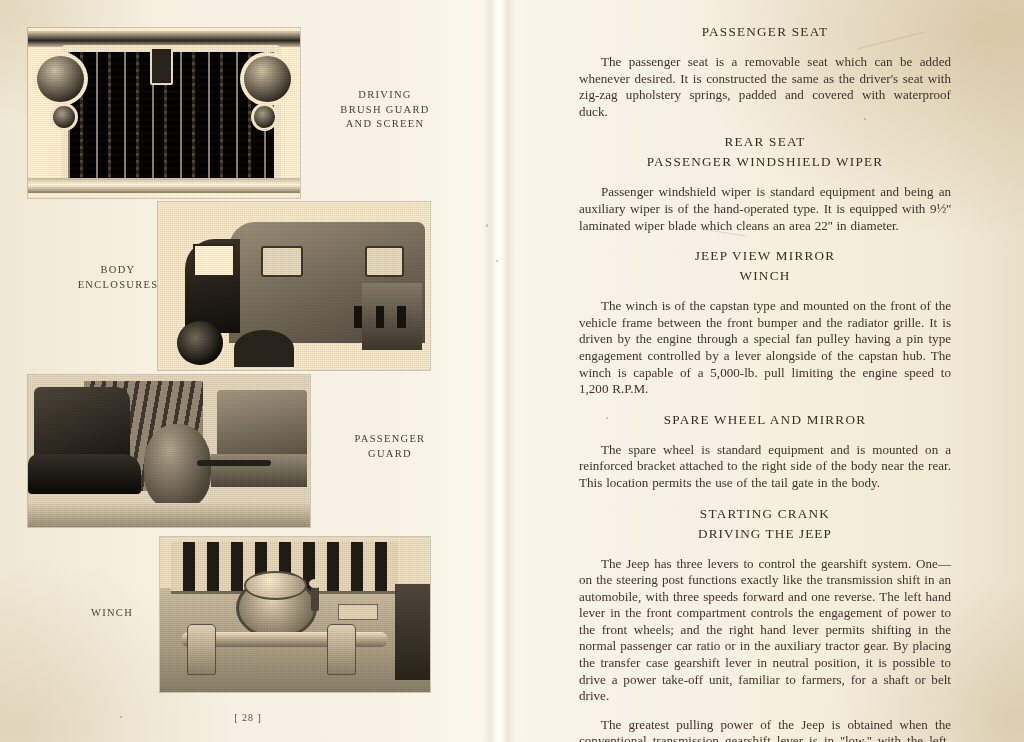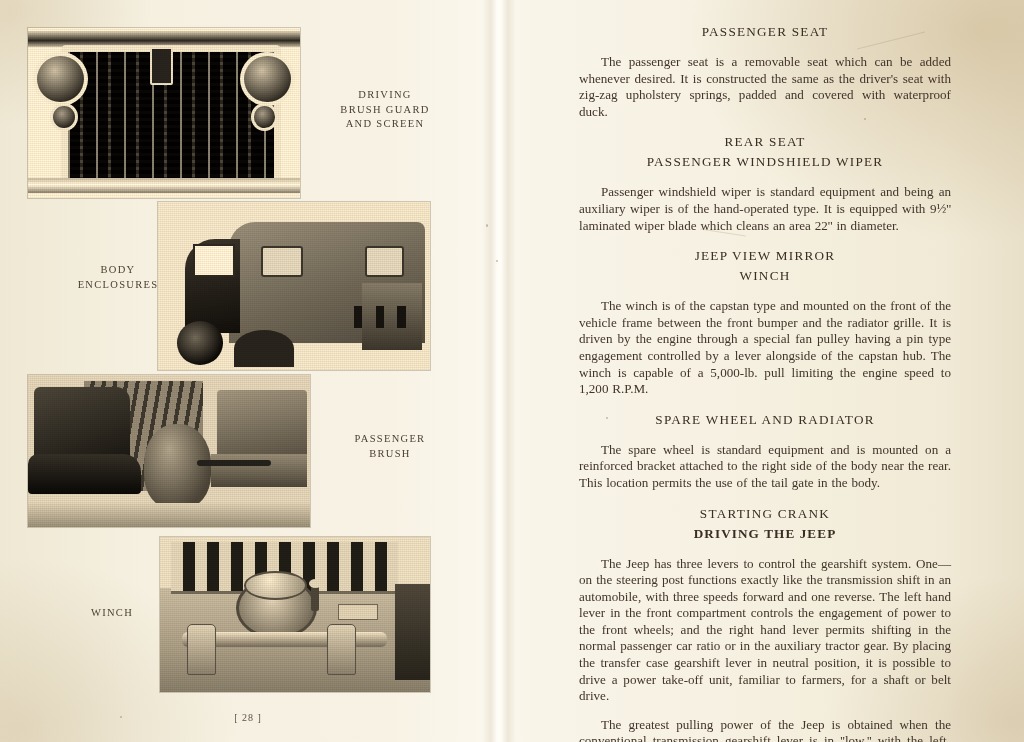--- a/index.html
+++ b/index.html
@@ -152,21 +152,21 @@
     position:absolute;left:70px;top:22px;width:396px;
     color:#3c2f26;
   }
   h2.head{
     margin:0;padding:0;
     font-family:"Liberation Serif", serif;
     font-weight:400;font-size:13.2px;letter-spacing:1.25px;
     text-align:center;color:#3a2d23;
     line-height:20px;
   }
-  h2.head.bold{font-weight:700;letter-spacing:1.1px;}
+  h2.head.bold{font-weight:400;letter-spacing:1.1px;}
   p.body{
     margin:12px;padding:0;
     font-size:13.1px;line-height:16.6px;
     text-align:justify;text-align-last:left;
     text-indent:22px;
     color:#42342a;
     word-spacing:.6px;
   }
   .sp-before{margin-top:7px;}
   .folio{
@@ -240,21 +240,21 @@
         <div class="seat-rbase"></div>
         <div class="seat-spare"></div>
         <div class="seat-rail"></div>
         <div class="seat-sill"></div>
       </div>
       <div class="grain"></div>
     </div>
 
     <div class="caption" id="cap-seats">
       <div>PASSENGER</div>
-      <div>BRUSH</div>
+      <div>GUARD</div>
     </div>
 
     <div class="photo" id="photo-winch">
       <div class="layer">
         <div class="w-plate"></div>
         <div class="w-grille"></div>
         <div class="w-side"></div>
         <div class="w-drum"></div>
         <div class="w-cap"></div>
         <div class="w-lever"></div>
@@ -283,21 +283,21 @@
       <h2 class="head sp-before">REAR SEAT</h2>
 
       <h2 class="head">PASSENGER WINDSHIELD WIPER</h2>
       <p class="body">Passenger windshield wiper is standard equipment and being an auxiliary wiper is of the hand-operated type. It is equipped with 9½'' laminated wiper blade which cleans an area 22'' in diameter.</p>
 
       <h2 class="head sp-before">JEEP VIEW MIRROR</h2>
 
       <h2 class="head sp-before">WINCH</h2>
       <p class="body">The winch is of the capstan type and mounted on the front of the vehicle frame between the front bumper and the radiator grille. It is driven by the engine through a special fan pulley having a pin type engagement controlled by a lever alongside of the capstan hub. The winch is capable of a 5,000-lb. pull limiting the engine speed to 1,200 R.P.M.</p>
 
-      <h2 class="head sp-before">SPARE WHEEL AND RADIATOR</h2>
+      <h2 class="head sp-before">SPARE WHEEL AND MIRROR</h2>
       <p class="body">The spare wheel is standard equipment and is mounted on a reinforced bracket attached to the right side of the body near the rear. This location permits the use of the tail gate in the body.</p>
 
       <h2 class="head sp-before">STARTING CRANK</h2>
 
       <h2 class="head bold sp-before">DRIVING THE JEEP</h2>
       <p class="body">The Jeep has three levers to control the gearshift system. One—on the steering post functions exactly like the transmission shift in an automobile, with three speeds forward and one reverse. The left hand lever in the front compartment controls the engagement of power to the front wheels; and the right hand lever permits shifting in the normal passenger car ratio or in the auxiliary tractor gear. By placing the transfer case gearshift lever in neutral position, it is possible to drive a power take-off unit, familiar to farmers, for a shaft or belt drive.</p>
       <p class="body" style="margin-top:4px">The greatest pulling power of the Jeep is obtained when the conventional transmission gearshift lever is in ''low,'' with the left-hand lever shifted so as to direct power to all four wheels; and the right-hand lever in the auxiliary or tractor ratio. When the maximum power is delivered, the motor turns approximately 36 times for each revolution of the wheels.</p>
 
     </div>
 

